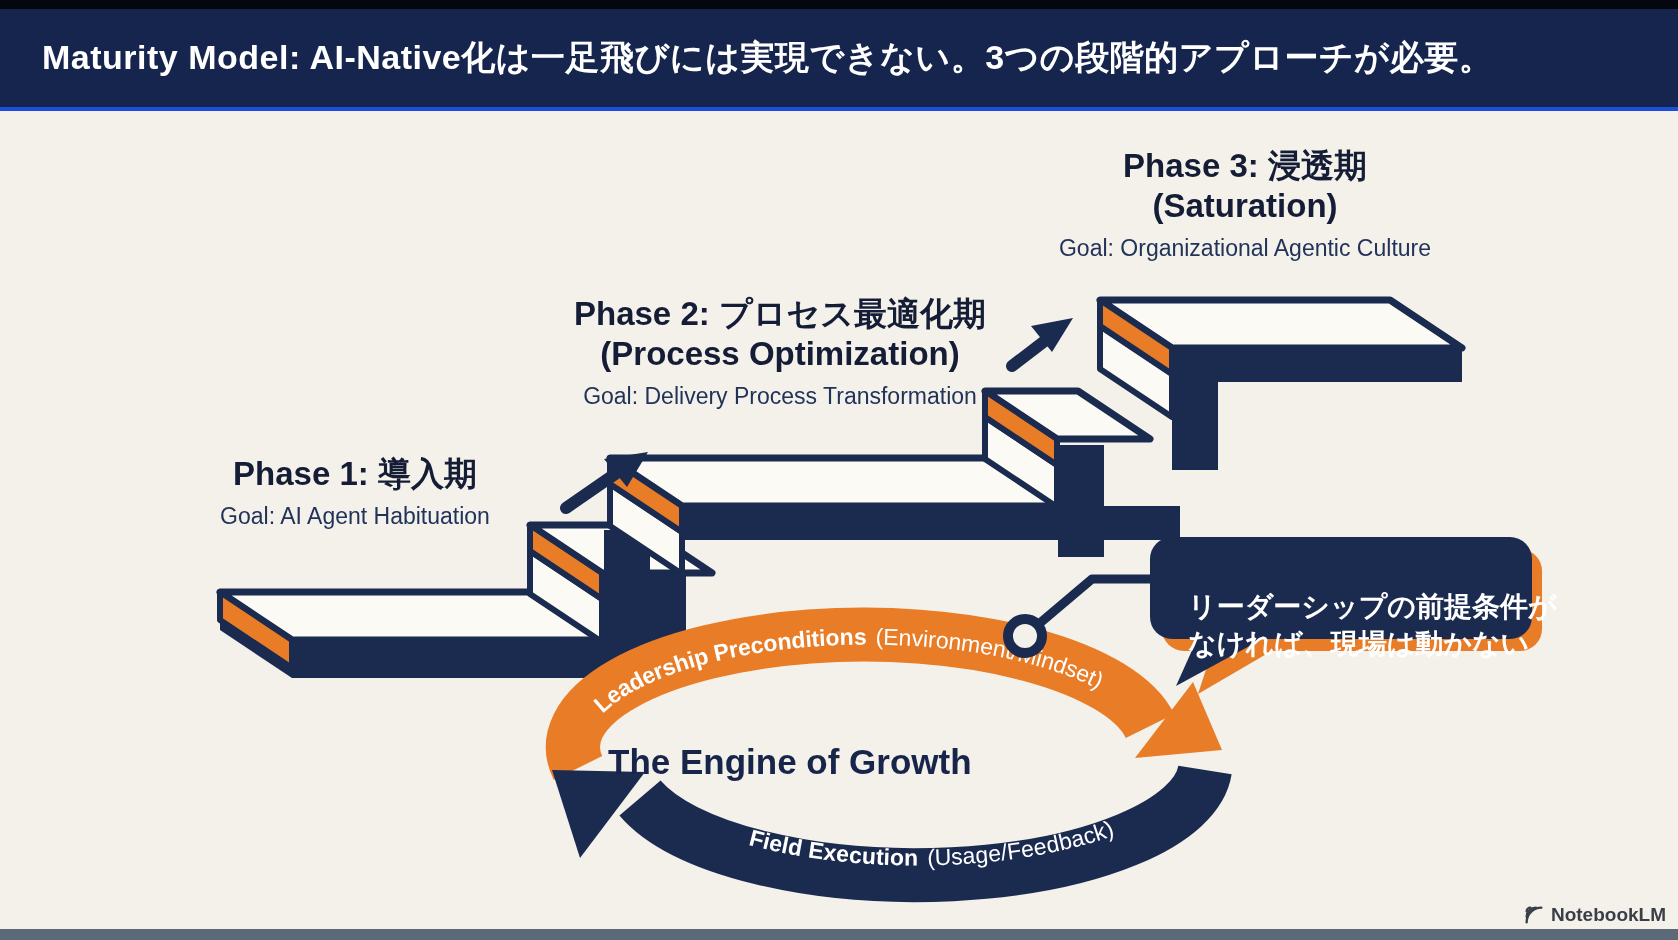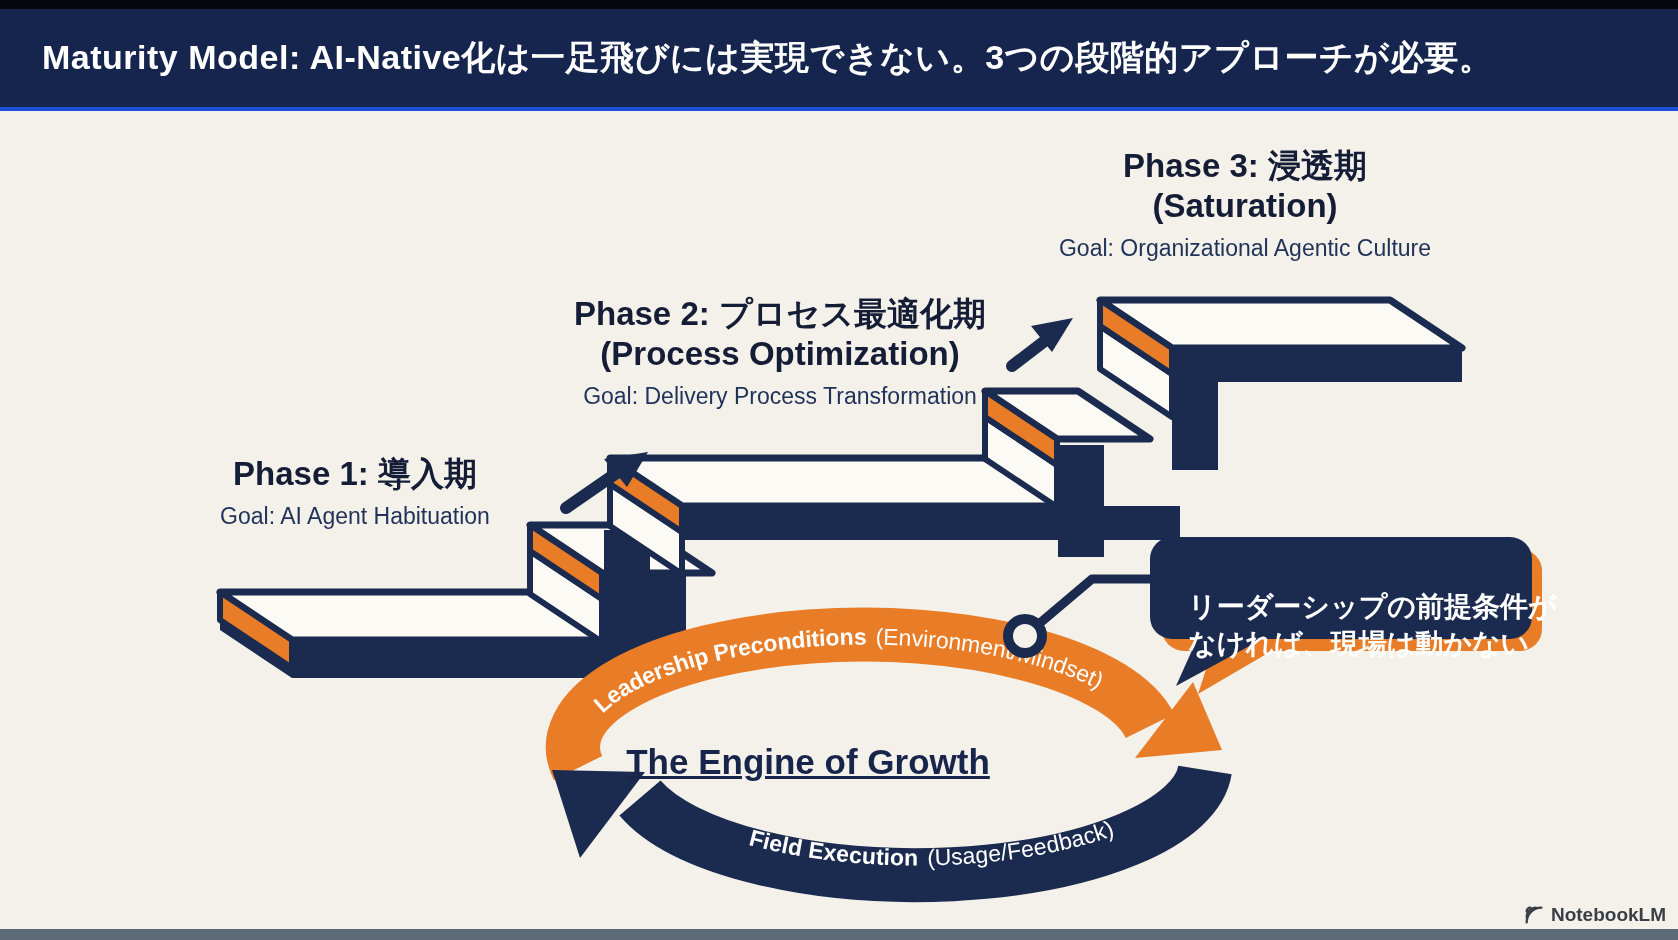--- a/index.html
+++ b/index.html
@@ -20,22 +20,22 @@
 
   .label-block { position:absolute; text-align:center; color:#141d35; }
   .label-block .t1, .label-block .t2 { font-size:33px; font-weight:bold; line-height:40px; color:#141d35; }
   .label-block .goal { font-size:23px; font-weight:normal; color:#22335a; margin-top:9px; }
 
   .phase1-block { left:150px; top:454px; width:410px; }
   .phase2-block { left:562px; top:294px; width:436px; }
   .phase3-block { left:1038px; top:146px; width:414px; }
 
   .engine-title {
-    position:absolute; left:608px; top:742px; width:400px; text-align:center;
-    font-size:35px; font-weight:bold; color:#17254a;text-decoration:underline;
+    position:absolute; left:608px; top:742px; width:400px; 
+    font-size:35px; font-weight:bold; color:#17254a;
   }
 
   .callout-text {
     position:absolute; left:1188px; top:556px; width:330px;
     color:#ffffff; font-size:28px; font-weight:bold; line-height:37px; white-space:nowrap;margin-top:32px;
   }
 
   .brand {
     position:absolute; right:12px; bottom:14px; display:flex; align-items:flex-start; gap:6px;
     color:#3a3f47; font-size:19px; font-weight:bold;

